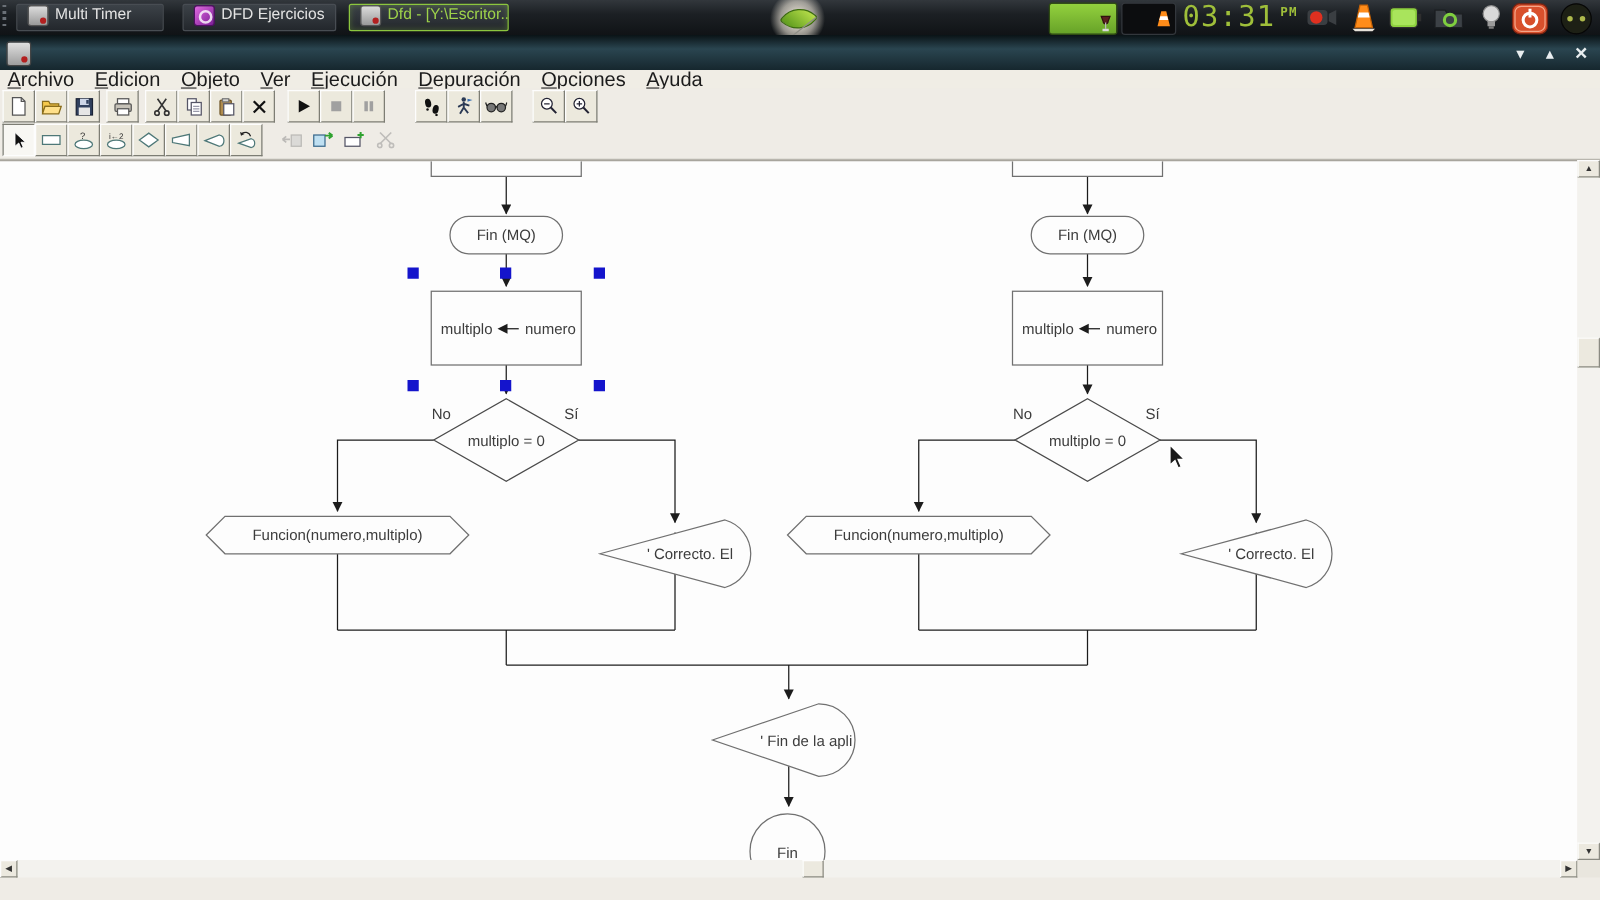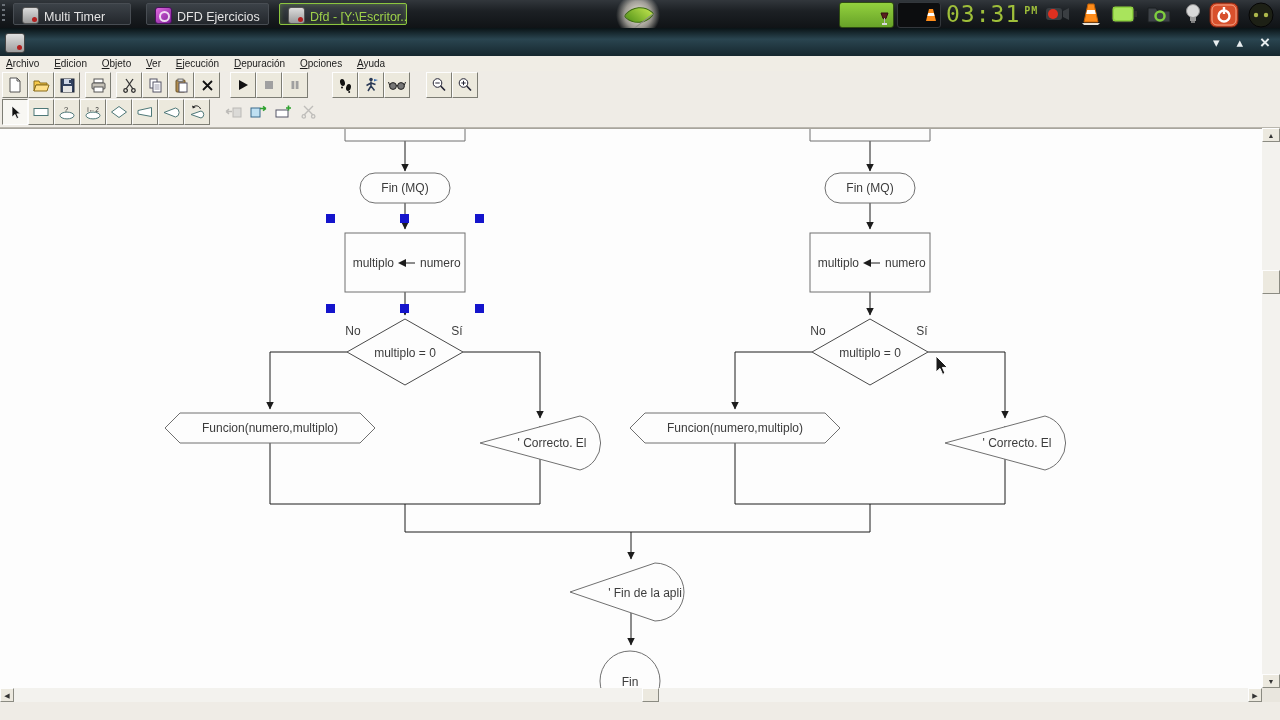--- a/index.html
+++ b/index.html
@@ -5,21 +5,21 @@
   html,body{margin:0;padding:0;background:#000;}
   .screen{position:relative;width:1280px;height:720px;overflow:hidden;
           font-family:"Liberation Sans",sans-serif;background:#efece6;}
   
   .taskbar{position:absolute;left:0;top:0;width:1280px;height:28px;
            background:linear-gradient(#32373c 0%,#1c2024 40%,#101316 100%);
            border-bottom:1px solid #000;}
   .tb-handle{position:absolute;left:2px;top:4px;width:6px;height:20px;
              background:repeating-linear-gradient(#6a7077 0 2px,transparent 2px 5px);
              width:3px;}
-  .tb-win{position:absolute;top:3px;height:22px;display:flex;align-items:flex-end;gap:5px;
+  .tb-win{position:absolute;top:3px;height:22px;display:flex;align-items:flex-start;gap:5px;
           padding:0 8px;box-sizing:border-box;background:linear-gradient(#3c4248,#23272c);
           border:1px solid #484d53;border-radius:2px;color:#e3e3e3;font-size:12.5px;cursor:default;
           white-space:nowrap;overflow:hidden;}
   .tb-win.active{border-color:#8cc63f;color:#9ed24a;box-shadow:inset 0 0 5px rgba(140,198,63,.35);}
   .mini-ic{width:15px;height:15px;border-radius:3px;position:relative;flex:0 0 auto;}
   .ic-gray{background:linear-gradient(#dcdcdc,#9a9a9a);border:1px solid #555;}
   .ic-gray:after{content:"";position:absolute;right:1px;bottom:1px;width:5px;height:5px;
                  border-radius:50%;background:#b32020;}
   .ic-purple{background:linear-gradient(135deg,#e06ae0,#7c1d96);border:1px solid #4d1060;}
   .ic-purple:after{content:"";position:absolute;left:3px;top:3px;width:7px;height:7px;
@@ -47,21 +47,21 @@
             background:linear-gradient(#e0e0e0,#9e9e9e);border:1px solid #444;}
   .title-ic:after{content:"";position:absolute;right:2px;bottom:2px;width:5px;height:5px;border-radius:50%;background:#b32020;}
   .title-text{flex:1;text-align:center;color:#fff;font-size:13.5px;font-weight:bold;
               white-space:nowrap;overflow:hidden;}
   .title-btns{position:absolute;right:10px;top:0;height:28px;display:flex;align-items:center;gap:17px;
               color:#e9eef0;font-size:13px;}
   .title-btns .wb{cursor:default;line-height:1;}
   .wb-close{font-size:17px;font-weight:bold;}
   
   .menubar{position:absolute;left:0;top:56px;width:1280px;height:15px;background:#f0ede5;
-           font-size:10px;color:#1b1b1b;}
+           font-size:16px;color:#1b1b1b;}
   .menu{display:inline-block;padding:0 6px;line-height:15px;}
   .menu::first-letter{text-decoration:underline;}
   
   .toolbar{position:absolute;left:0;width:1280px;background:#efece6;display:flex;align-items:flex-start;}
   .tb1{top:71px;height:28px;padding-top:1px;}
   .tb2{top:99px;height:28px;border-bottom:1px solid #b9b6ae;}
   .tbtn{width:26px;height:26px;box-sizing:border-box;background:#ece9dd;flex:0 0 auto;
         border:1px solid;border-color:#fdfdfd #7d7d74 #7d7d74 #fdfdfd;
         display:flex;align-items:center;justify-content:center;padding:0;}
   .tbtn.pressed{background:#f8f7f3;border-color:#7d7d74 #fdfdfd #fdfdfd #7d7d74;}

